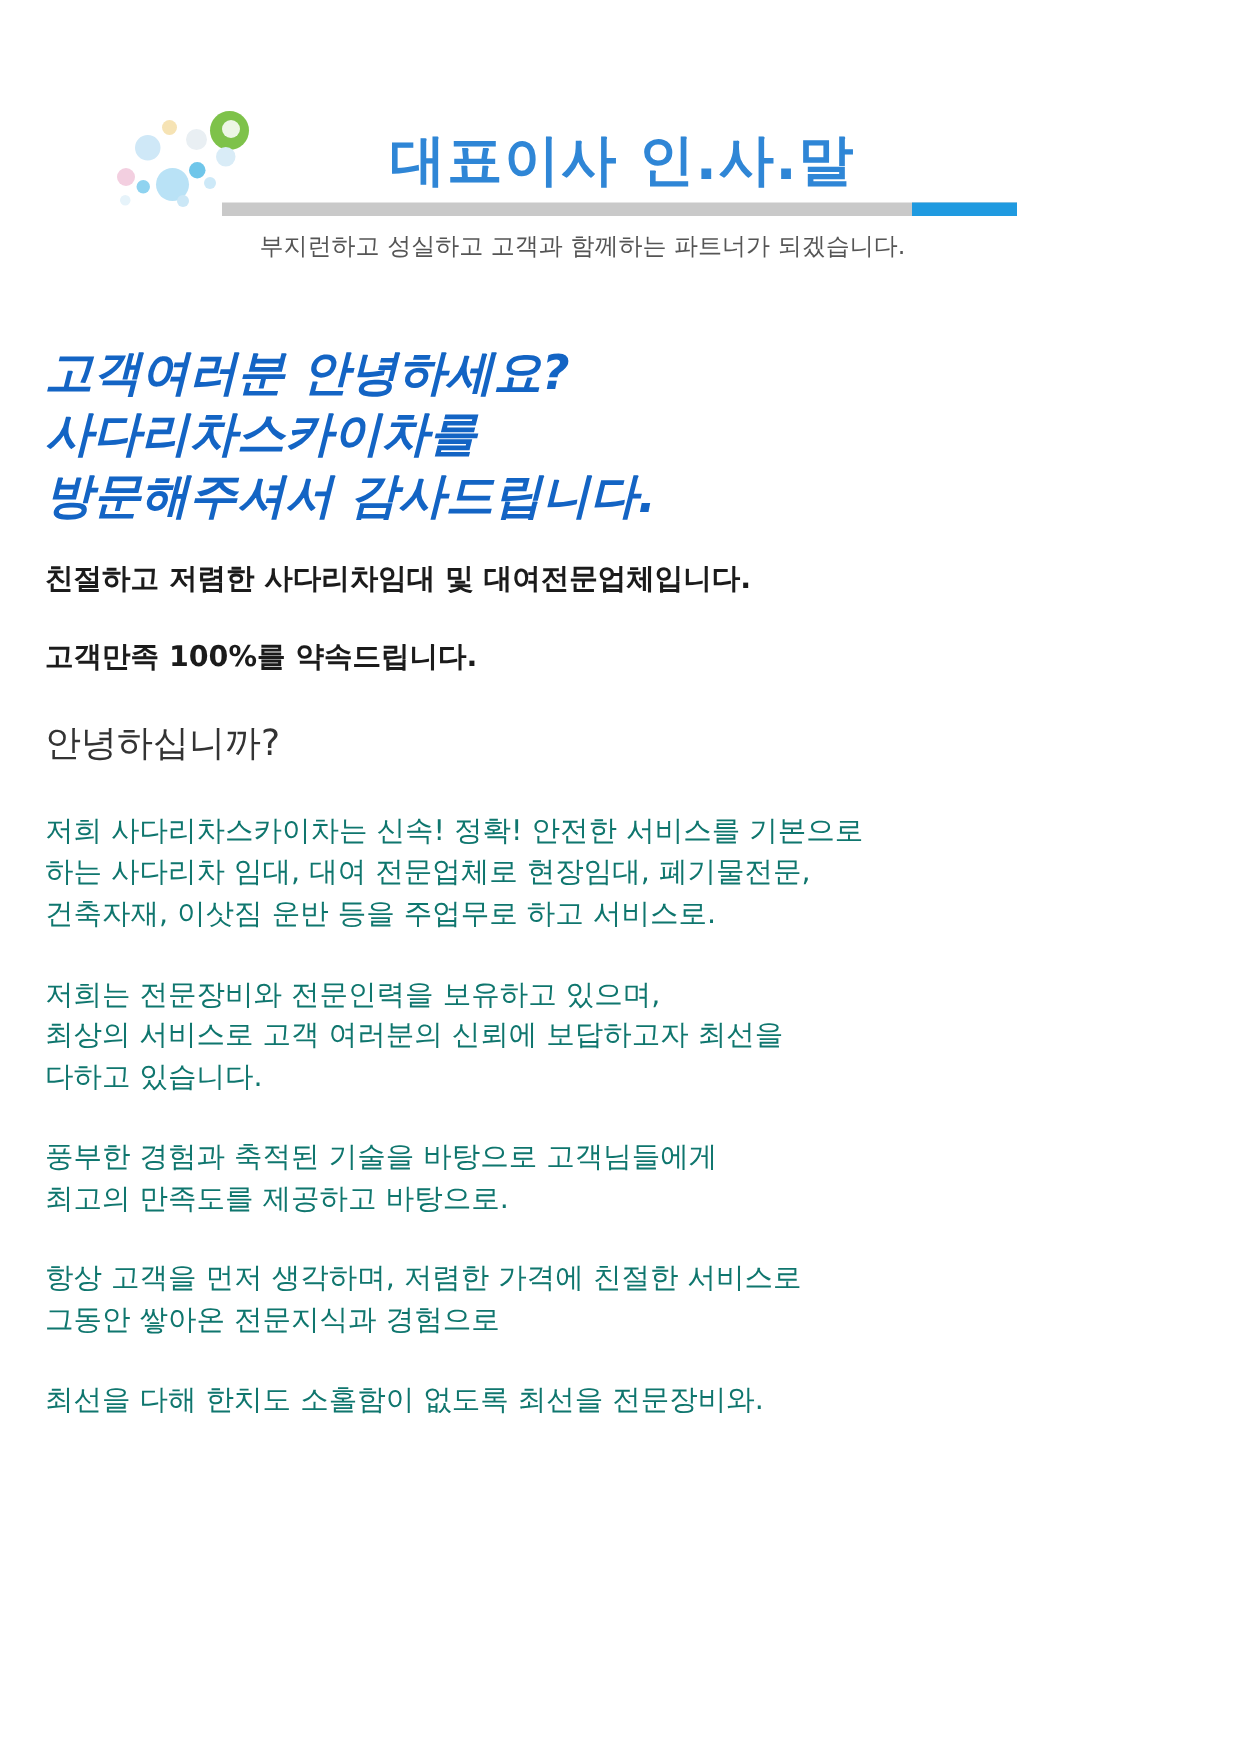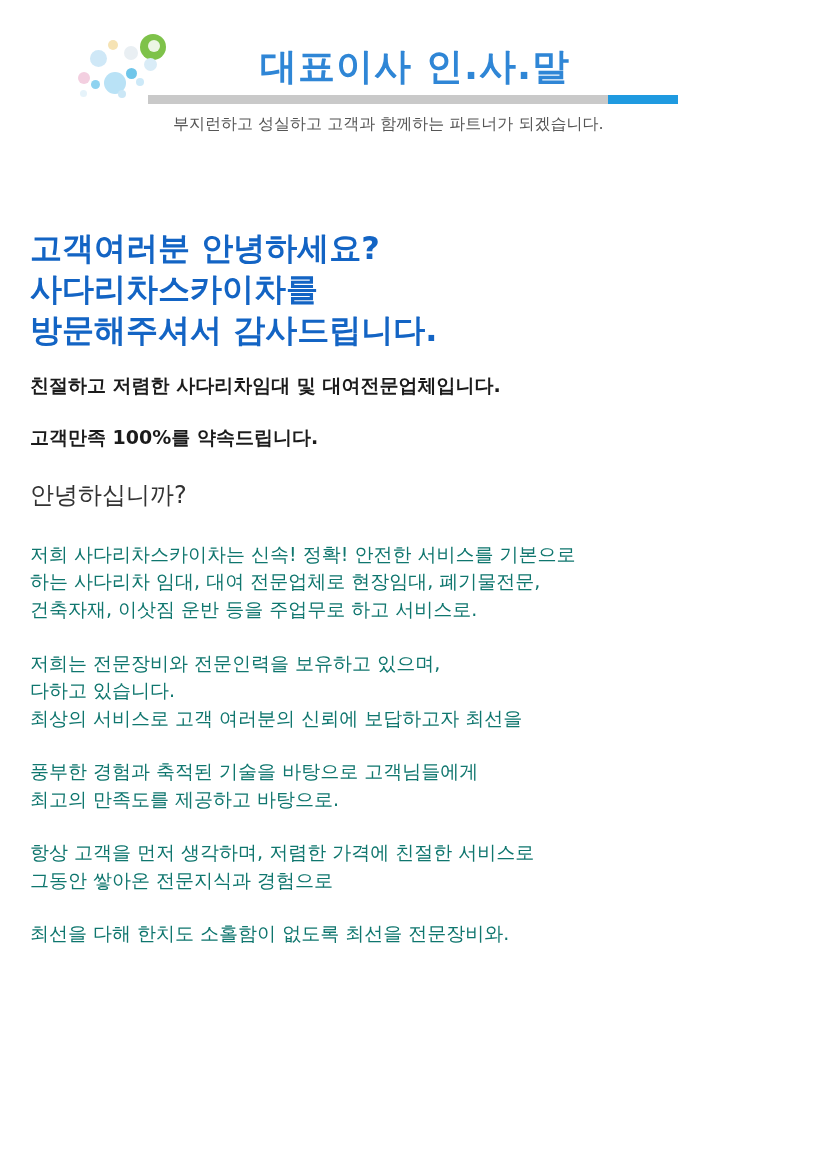--- a/index.html
+++ b/index.html
@@ -15,20 +15,21 @@
     color: #222222;
     overflow: hidden;
     position: relative;
   }
 
   
   .header {
     position: relative;
     width: 790px;
     height: 175px;
+    margin-top: 40px;
   }
   .bubbles {
     position: absolute;
     left: 78px;
     top: 28px;
     width: 105px;
     height: 75px;
   }
   .bubbles span {
     position: absolute;
@@ -97,20 +98,21 @@
   .content {
     position: absolute;
     left: 30px;
     top: 228px;
     width: 790px;
   }
   .headline {
     color: #1364c4;
     font-size: 32px;
     font-weight: bold;
+    font-style: italic;
     line-height: 1.28;
     margin: 0 0 22px 0;
   }
   .headline div { white-space: nowrap; }
 
   .lead {
     font-size: 19px;
     font-weight: bold;
     color: #1b1b1b;
     margin: 0 0 26px 0;
@@ -173,22 +175,22 @@
   <p class="greeting">안녕하십니까?</p>
 
   <div class="para">
     <div>저희 사다리차스카이차는 신속! 정확! 안전한 서비스를 기본으로</div>
     <div>하는 사다리차 임대, 대여 전문업체로 현장임대, 폐기물전문,</div>
     <div>건축자재, 이삿짐 운반 등을 주업무로 하고 서비스로.</div>
   </div>
 
   <div class="para">
     <div>저희는 전문장비와 전문인력을 보유하고 있으며,</div>
+    <div>최상의 서비스로 고객 여러분의 신뢰에 보답하고자 최선을</div>
     <div>다하고 있습니다.</div>
-    <div>최상의 서비스로 고객 여러분의 신뢰에 보답하고자 최선을</div>
   </div>
 
   <div class="para">
     <div>풍부한 경험과 축적된 기술을 바탕으로 고객님들에게</div>
     <div>최고의 만족도를 제공하고 바탕으로.</div>
   </div>
 
   <div class="para">
     <div>항상 고객을 먼저 생각하며, 저렴한 가격에 친절한 서비스로</div>
     <div>그동안 쌓아온 전문지식과 경험으로</div>

